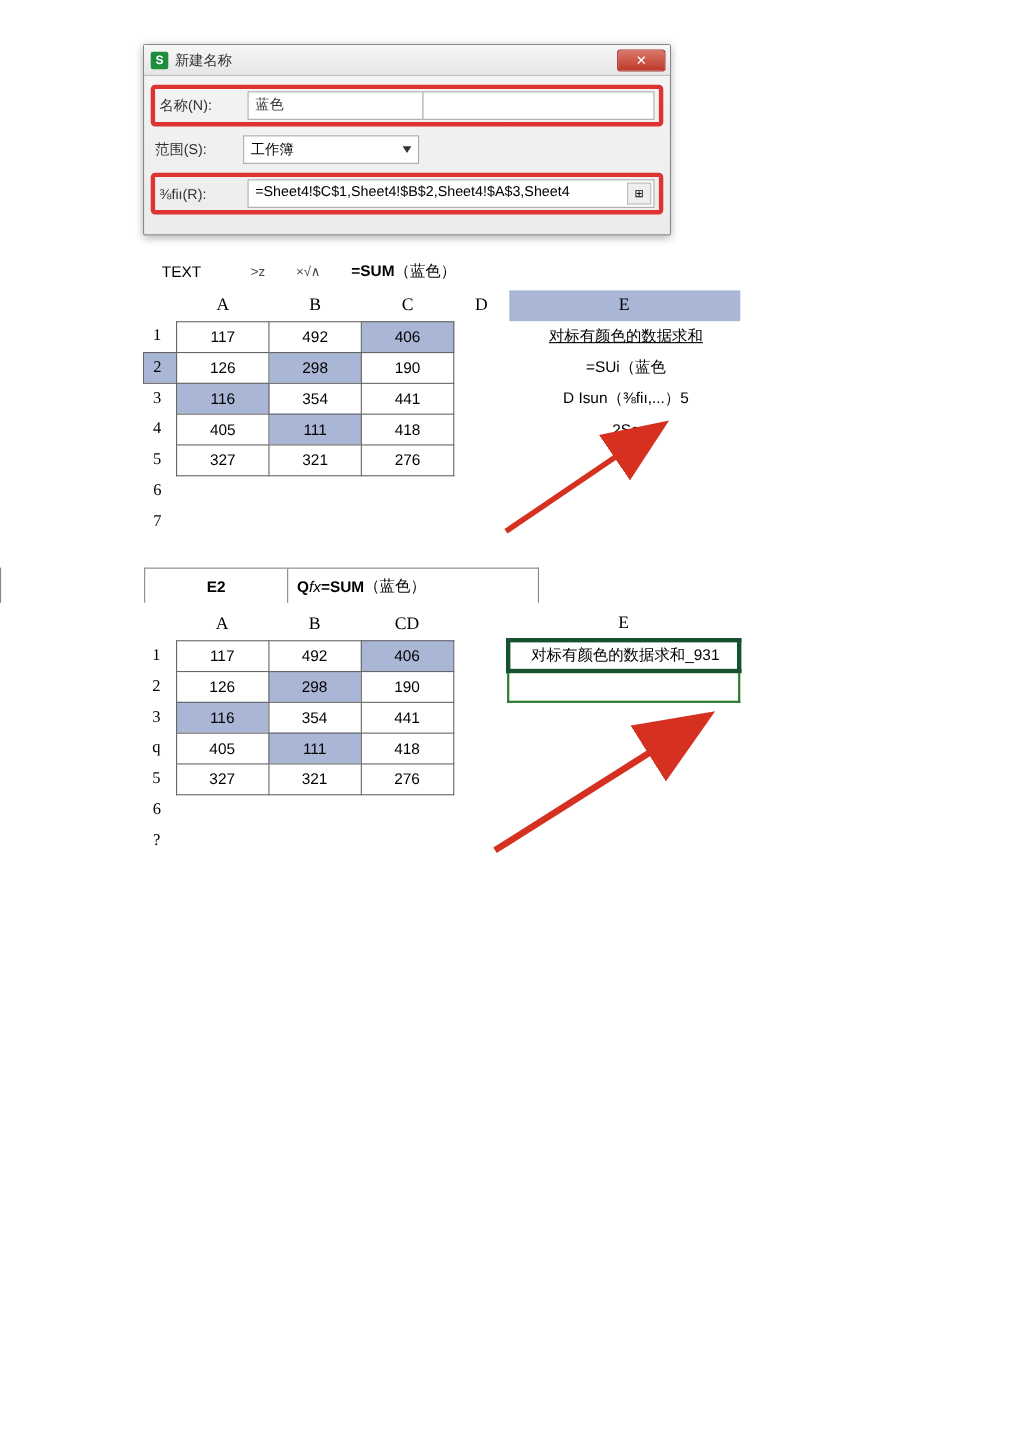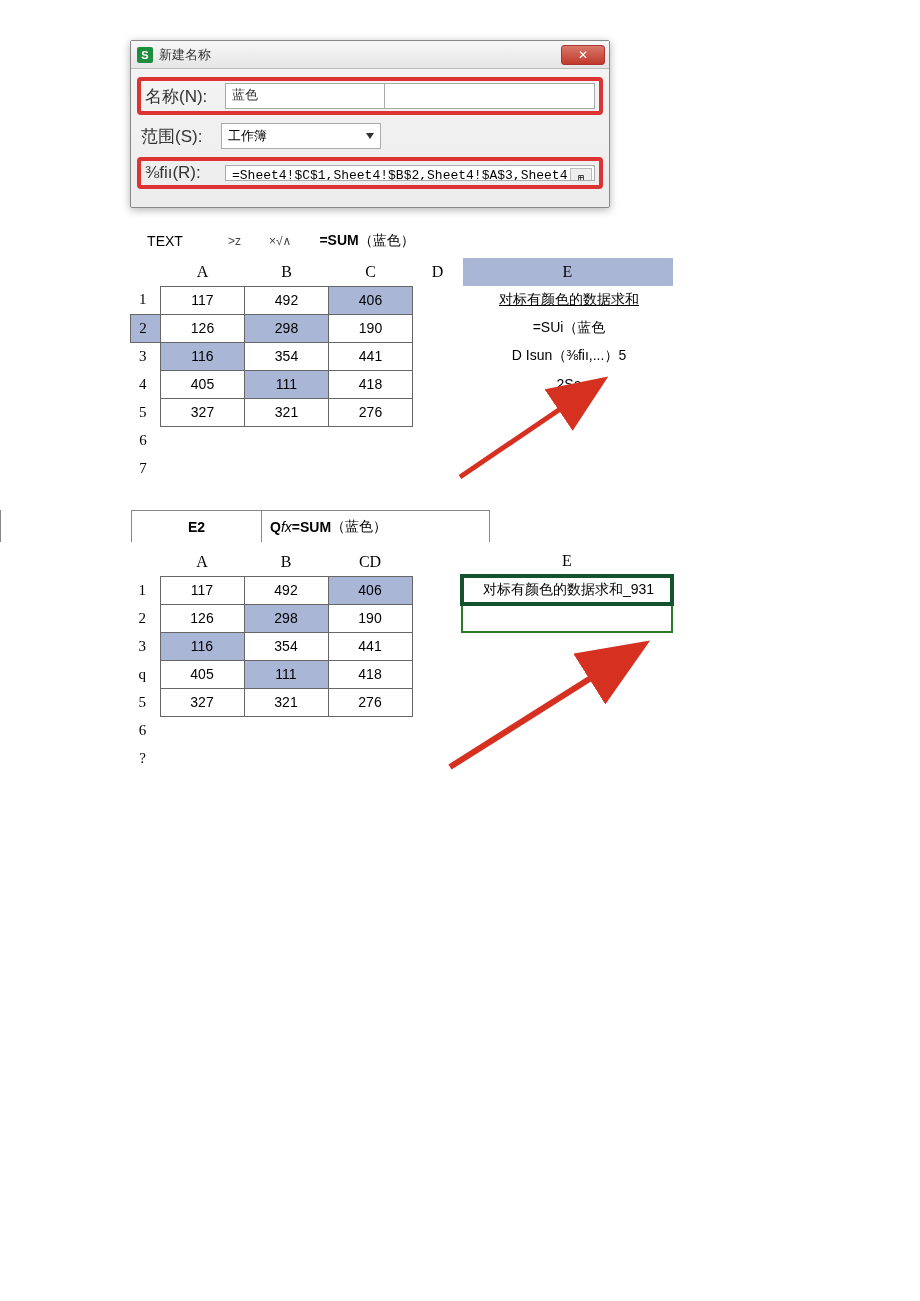--- a/index.html
+++ b/index.html
@@ -31,21 +31,21 @@
   }
   .close-btn {
     width: 44px; height: 20px; margin-right:4px;
     background: linear-gradient(#d9786a,#c0392b);
     border:1px solid #a33; border-radius:3px;
     color:#fff; display:flex; align-items:center; justify-content:center;
     font-size:12px; cursor:pointer;
   }
   .form { padding: 8px 10px 10px 10px; }
   .row { display:flex; align-items:center; margin-bottom:8px; }
-  .row label { width:80px; font-size:17px; color:#333; }
+  .row label { width:80px; font-size:13px; color:#333; }
   .text-input {
     border:1px solid #aaa; background:#fff; height:26px; padding:2px 6px;
     font-size:13px; color:#333; flex:1;
   }
   .select {
     display:flex; align-items:center; justify-content:space-between;
     border:1px solid #aaa; background:#fff; height:26px; padding:2px 6px;
     font-size:13px; width:160px;gap:36px;
   }
   .tri-down {
@@ -58,22 +58,22 @@
   }
   .scroll-up, .scroll-dn {
     position:absolute; right:2px; width:14px; height:14px;
     background:#e6e6e6; border:1px solid #bbb;
     display:flex; align-items:center; justify-content:center;
   }
   .scroll-up { top:2px; } .scroll-dn { bottom:2px; }
   .tri-up-sm { width:0;height:0;border-left:4px solid transparent;border-right:4px solid transparent;border-bottom:5px solid #666; }
   .tri-dn-sm { width:0;height:0;border-left:4px solid transparent;border-right:4px solid transparent;border-top:5px solid #666; }
   .ref-input {
-    border:1px solid #aaa; background:#fff; height:16px; padding:2px 28px 2px 6px;
-    font-size:13px; flex:1; position:relative; white-space:nowrap; overflow:hidden;font-family:Liberation Mono, monospace;
+    border:1px solid #aaa; background:#fff; height:26px; padding:2px 28px 2px 6px;
+    font-size:13px; flex:1; position:relative; white-space:nowrap; overflow:hidden;
   }
   .ref-icon {
     position:absolute; right:2px; top:2px; width:22px; height:20px;
     background:#eee; border:1px solid #bbb;
     display:flex; align-items:center; justify-content:center; font-size:10px;
   }
   .btn-row { display:flex; justify-content:flex-end; gap:14px; margin-top:10px; padding-right:4px; }
   .win-btn {
     width:82px; height:28px; border:1px solid #888; border-radius:3px;
     background:linear-gradient(#fbfbfb,#e3e3e3);

